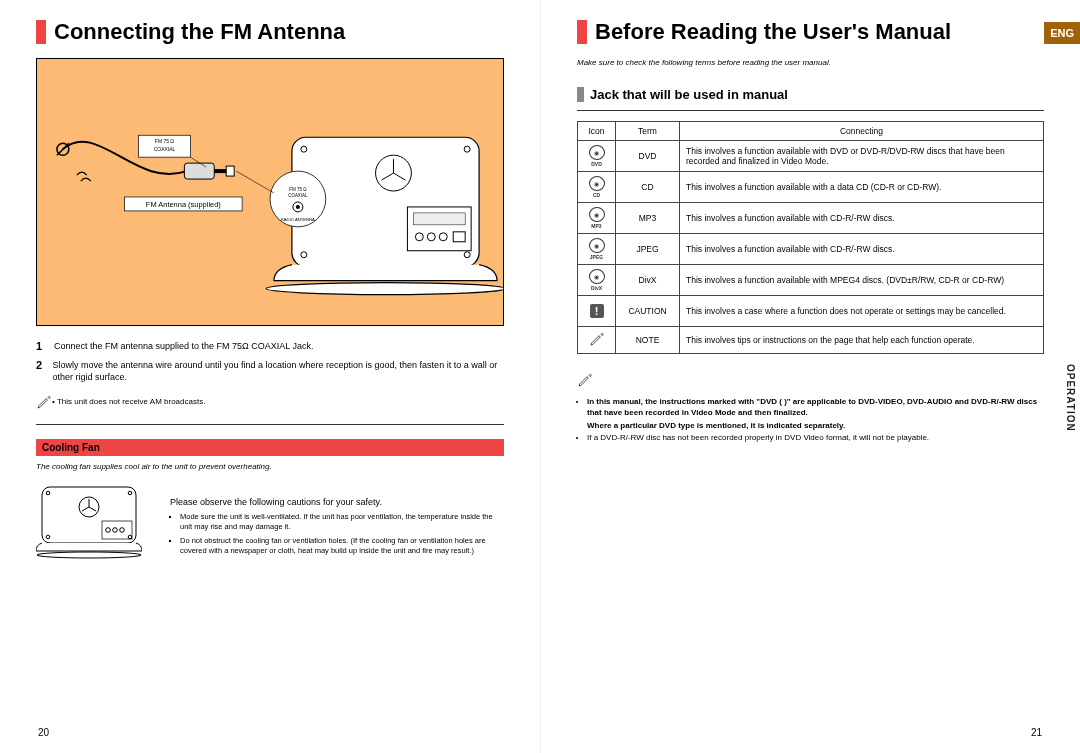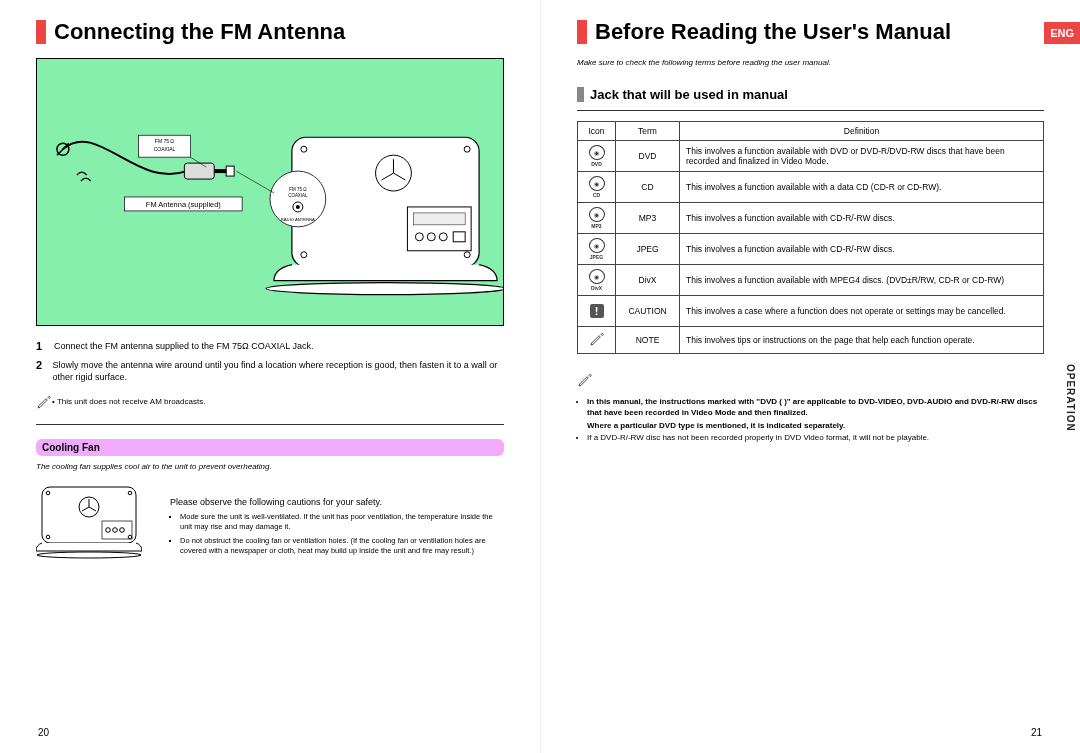--- a/index.html
+++ b/index.html
@@ -45,59 +45,59 @@
   .small { font-size: 9px; line-height: 1.4; }
   .italic { font-style: italic; }
   .bold { font-weight: bold; }
 
   
   .diagram-box {
     width: 100%;
     height: 268px;
     border: 1.5px solid #000;
     margin-top: 12px;
-    background: #86efac;
+    background: #fdba74;
   }
   .diagram-box svg { width: 100%; height: 100%; }
 
   
   .steps { margin: 14px 0 10px 0; }
   .steps li { list-style: none; display: flex; gap: 6px; margin-bottom: 6px; }
   .step-num { font-weight: bold; font-size: 11px; width: 12px; }
   .step-text { font-size: 9px; line-height: 1.4; }
 
   .hr { border: none; border-top: 1px solid #333; margin: 14px 0; }
 
   .note-row { display: flex; gap: 0; font-size: 8px; margin: 6px 0 8px 0; }
   .pencil-icon {
     width: 16px; height: 16px; flex: none;
     display: inline-flex; align-items: center; justify-content: center;
   }
   .pencil-icon svg { width: 16px; height: 16px; }
 
   .subhead-bar {
-    background: #f0abfc; font-weight: bold; font-size: 10px;
-    padding: 3px 6px; margin-top: 4px; border-radius: 6px;
+    background: #ef4444; font-weight: bold; font-size: 10px;
+    padding: 3px 6px; margin-top: 4px;
   }
 
   .cooling-row { display: flex; gap: 28px; margin-top: 8px; align-items: flex-end; }
   .cooling-img { width: 106px; height: 78px; flex: none; }
   .cooling-img svg { width:100%; height:100%; }
   .cooling-text { font-size: 8px; }
   .bullets { margin: 4px 0 0 10px; }
   .bullets li { list-style: square; font-size: 7.5px; line-height: 1.35; margin-bottom: 3px; }
 
   .pgnum { position: absolute; bottom: 15px; font-size: 10px; }
   .pgnum.left { left: 38px; }
   .pgnum.right { right: 38px; }
 
   
   .lang-tab {
     position: absolute; top: 22px; right: 0;
-    background: #ef4444; color: #fff;
+    background: #a16207; color: #fff;
     font-size: 11px; font-weight: bold;
     padding: 5px 6px;
   }
   .side-tab {
     position: absolute; right: 4px; top: 364px;
     writing-mode: vertical-rl;
     font-size: 10px; font-weight: bold; letter-spacing: 1px;
     color: #222;
   }
 
@@ -254,21 +254,21 @@
     <div class="tiny italic" style="margin-bottom:18px">Make sure to check the following terms before reading the user manual.</div>
 
     <h2>Jack that will be used in manual</h2>
     <hr class="sect-rule">
 
     <table class="icons">
       <thead>
         <tr>
           <th>Icon</th>
           <th>Term</th>
-          <th>Definition</th>
+          <th>Connecting</th>
         </tr>
       </thead>
       <tbody id="icons-tbody">
           <tr>
             <td class="icon-cell"><span class="disc-icon">
                 <span class="ring">◉</span>
                 <span class="lbl">DVD</span>
               </span></td>
             <td class="term-cell">DVD</td>
             <td>This involves a function available with DVD or DVD-R/DVD-RW discs that have been recorded and finalized in Video Mode.</td>

